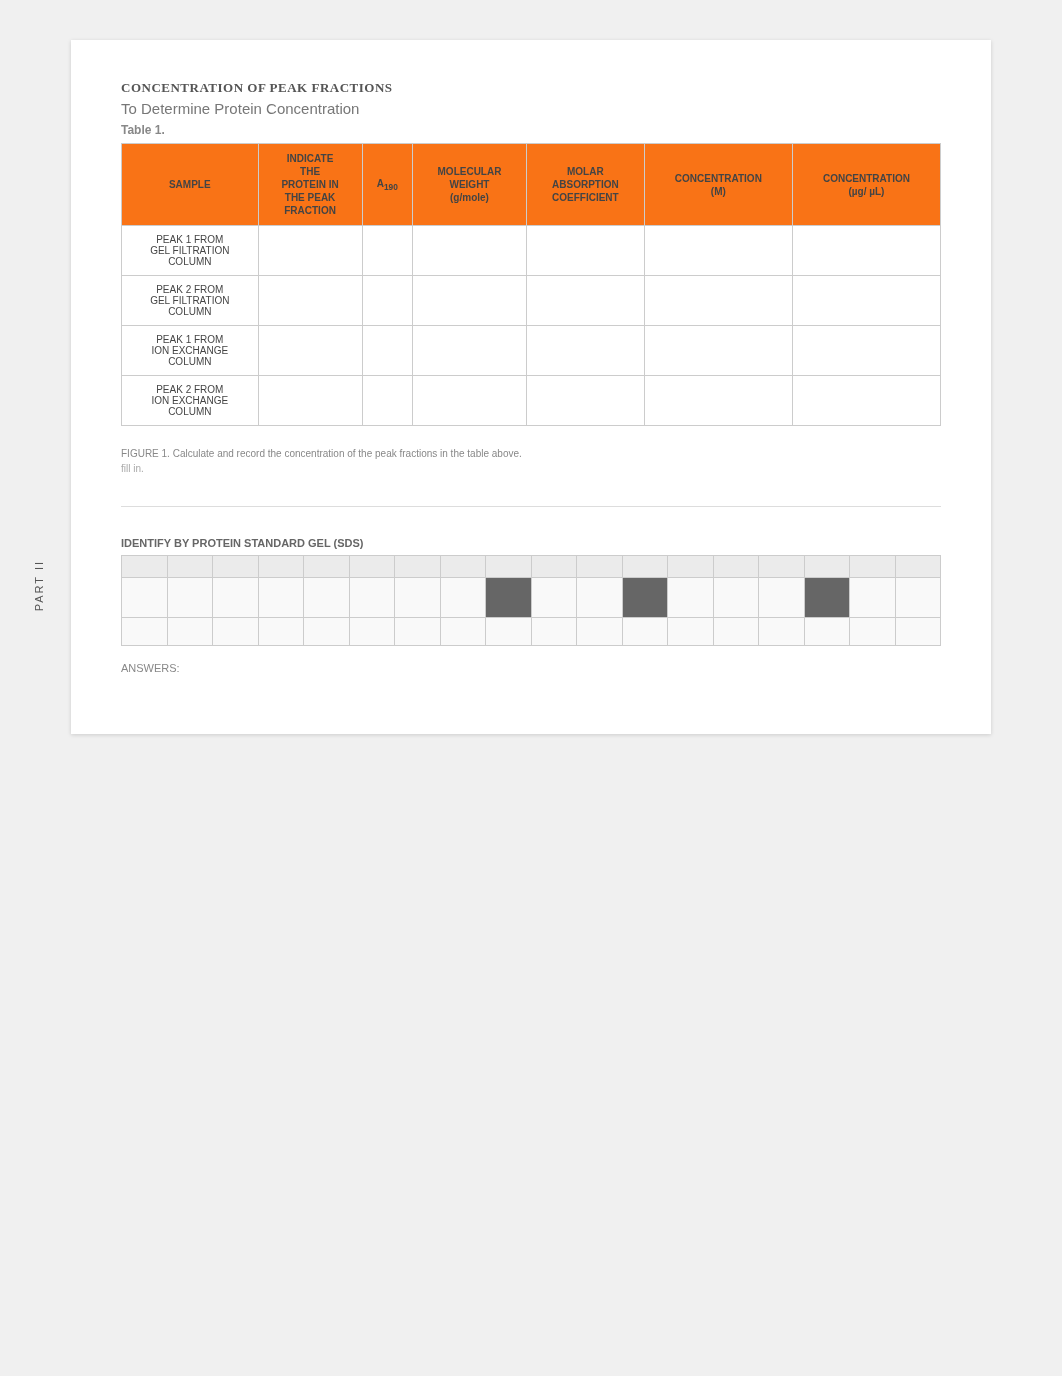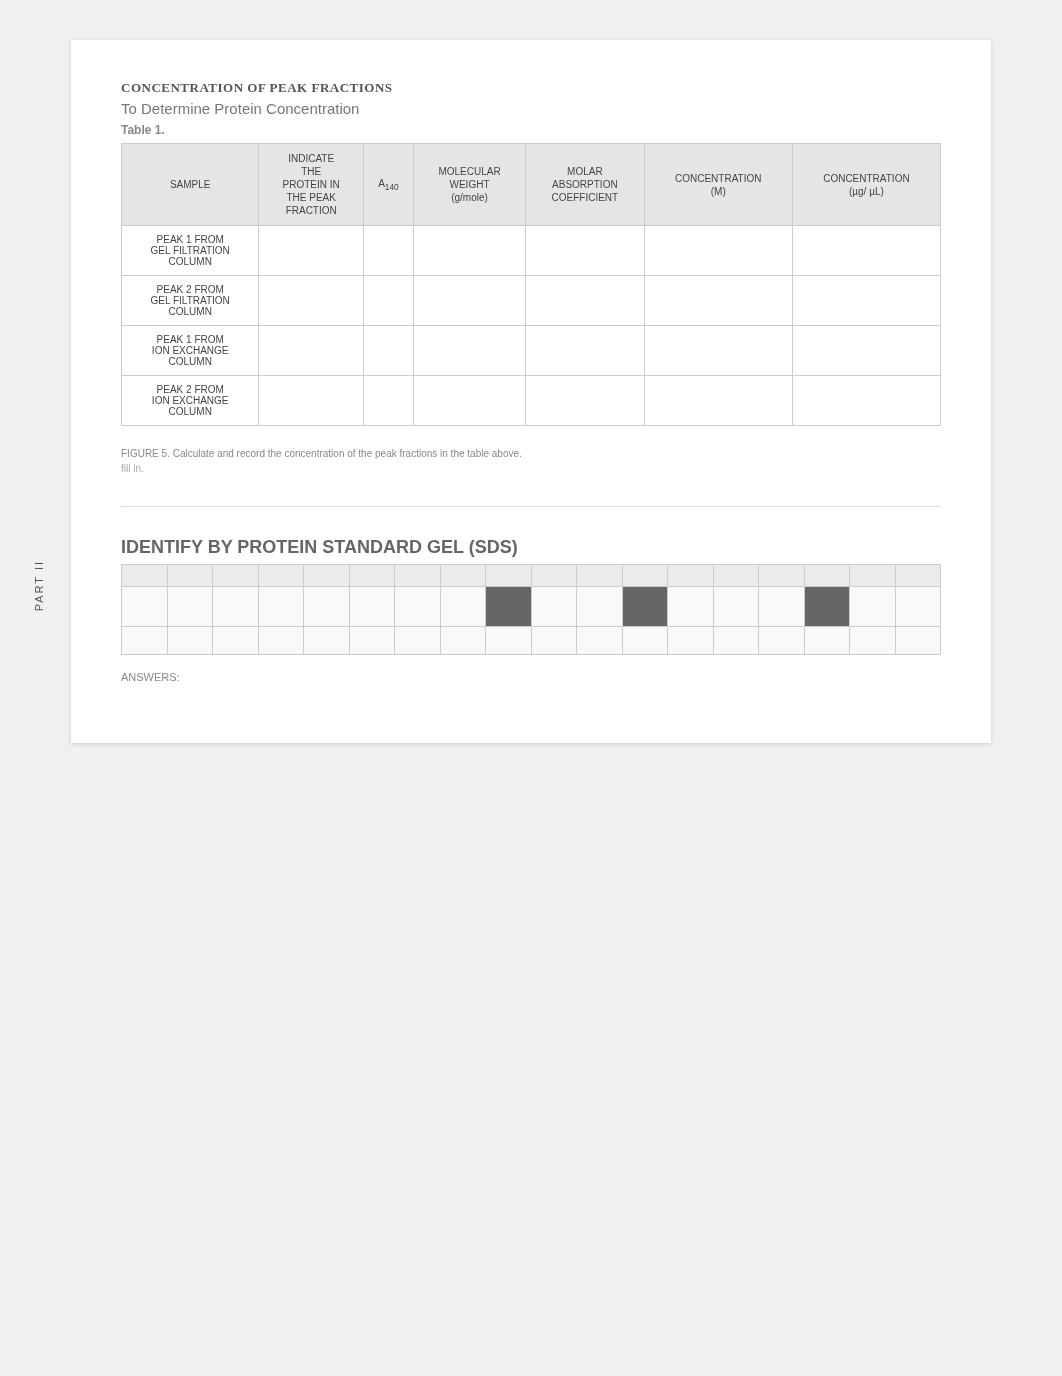--- a/index.html
+++ b/index.html
@@ -55,40 +55,40 @@
     }
     table th, table td {
       border: 1px solid #ccc;
       padding: 8px 6px;
       text-align: center;
       font-size: 10px;
       color: #444;
       vertical-align: middle;
     }
     table th {
-      background: #e5e5e5;
-      font-weight: normal;
+      background: #f97316;
+      font-weight: bold;
       line-height: 1.3;
     }
     table td {
       height: 44px;
     }
     .note-text {
       font-size: 10px;
       color: #888;
       margin-top: 10px;
       line-height: 1.5;
     }
     .divider {
       border: none;
       border-top: 1px solid #ddd;
       margin: 30px 0;
     }
     .section2-title {
-      font-size: 18px;
+      font-size: 11px;
       font-weight: bold;
       color: #666;
       margin-bottom: 6px;
     }
     .gel-table {
       border-collapse: collapse;
       width: 100%;
       margin-bottom: 16px;
     }
     .gel-table td {
@@ -126,21 +126,21 @@
   <div>
     <div class="section-title">CONCENTRATION OF PEAK FRACTIONS</div>
     <div class="section-subtitle">To Determine Protein Concentration</div>
     <div class="table-label">Table 1.</div>
 
     <table>
       <thead>
         <tr>
           <th>SAMPLE</th>
           <th>INDICATE<br>THE<br>PROTEIN IN<br>THE PEAK<br>FRACTION</th>
-          <th>A<sub>140</sub></th>
+          <th>A<sub>190</sub></th>
           <th>MOLECULAR<br>WEIGHT<br>(g/mole)</th>
           <th>MOLAR<br>ABSORPTION<br>COEFFICIENT</th>
           <th>CONCENTRATION<br>(M)</th>
           <th>CONCENTRATION<br>(µg/ µL)</th>
         </tr>
       </thead>
       <tbody>
         <tr>
           <td>PEAK 1 FROM<br>GEL  FILTRATION<br>COLUMN</td>
           <td></td>
@@ -174,21 +174,21 @@
           <td></td>
           <td></td>
           <td></td>
           <td></td>
           <td></td>
         </tr>
       </tbody>
     </table>
 
     <div class="note-text">
-      <span>FIGURE 5. Calculate and record the concentration of the peak fractions in the table above.</span><br>
+      <span>FIGURE 1. Calculate and record the concentration of the peak fractions in the table above.</span><br>
       <span style="color:#aaa;">fill in.</span>
     </div>
   </div>
 
   <hr class="divider">
 
   <div style="margin-top: 20px;">
     <div class="section2-title">IDENTIFY BY PROTEIN STANDARD GEL (SDS)</div>
 
     <table class="gel-table">

